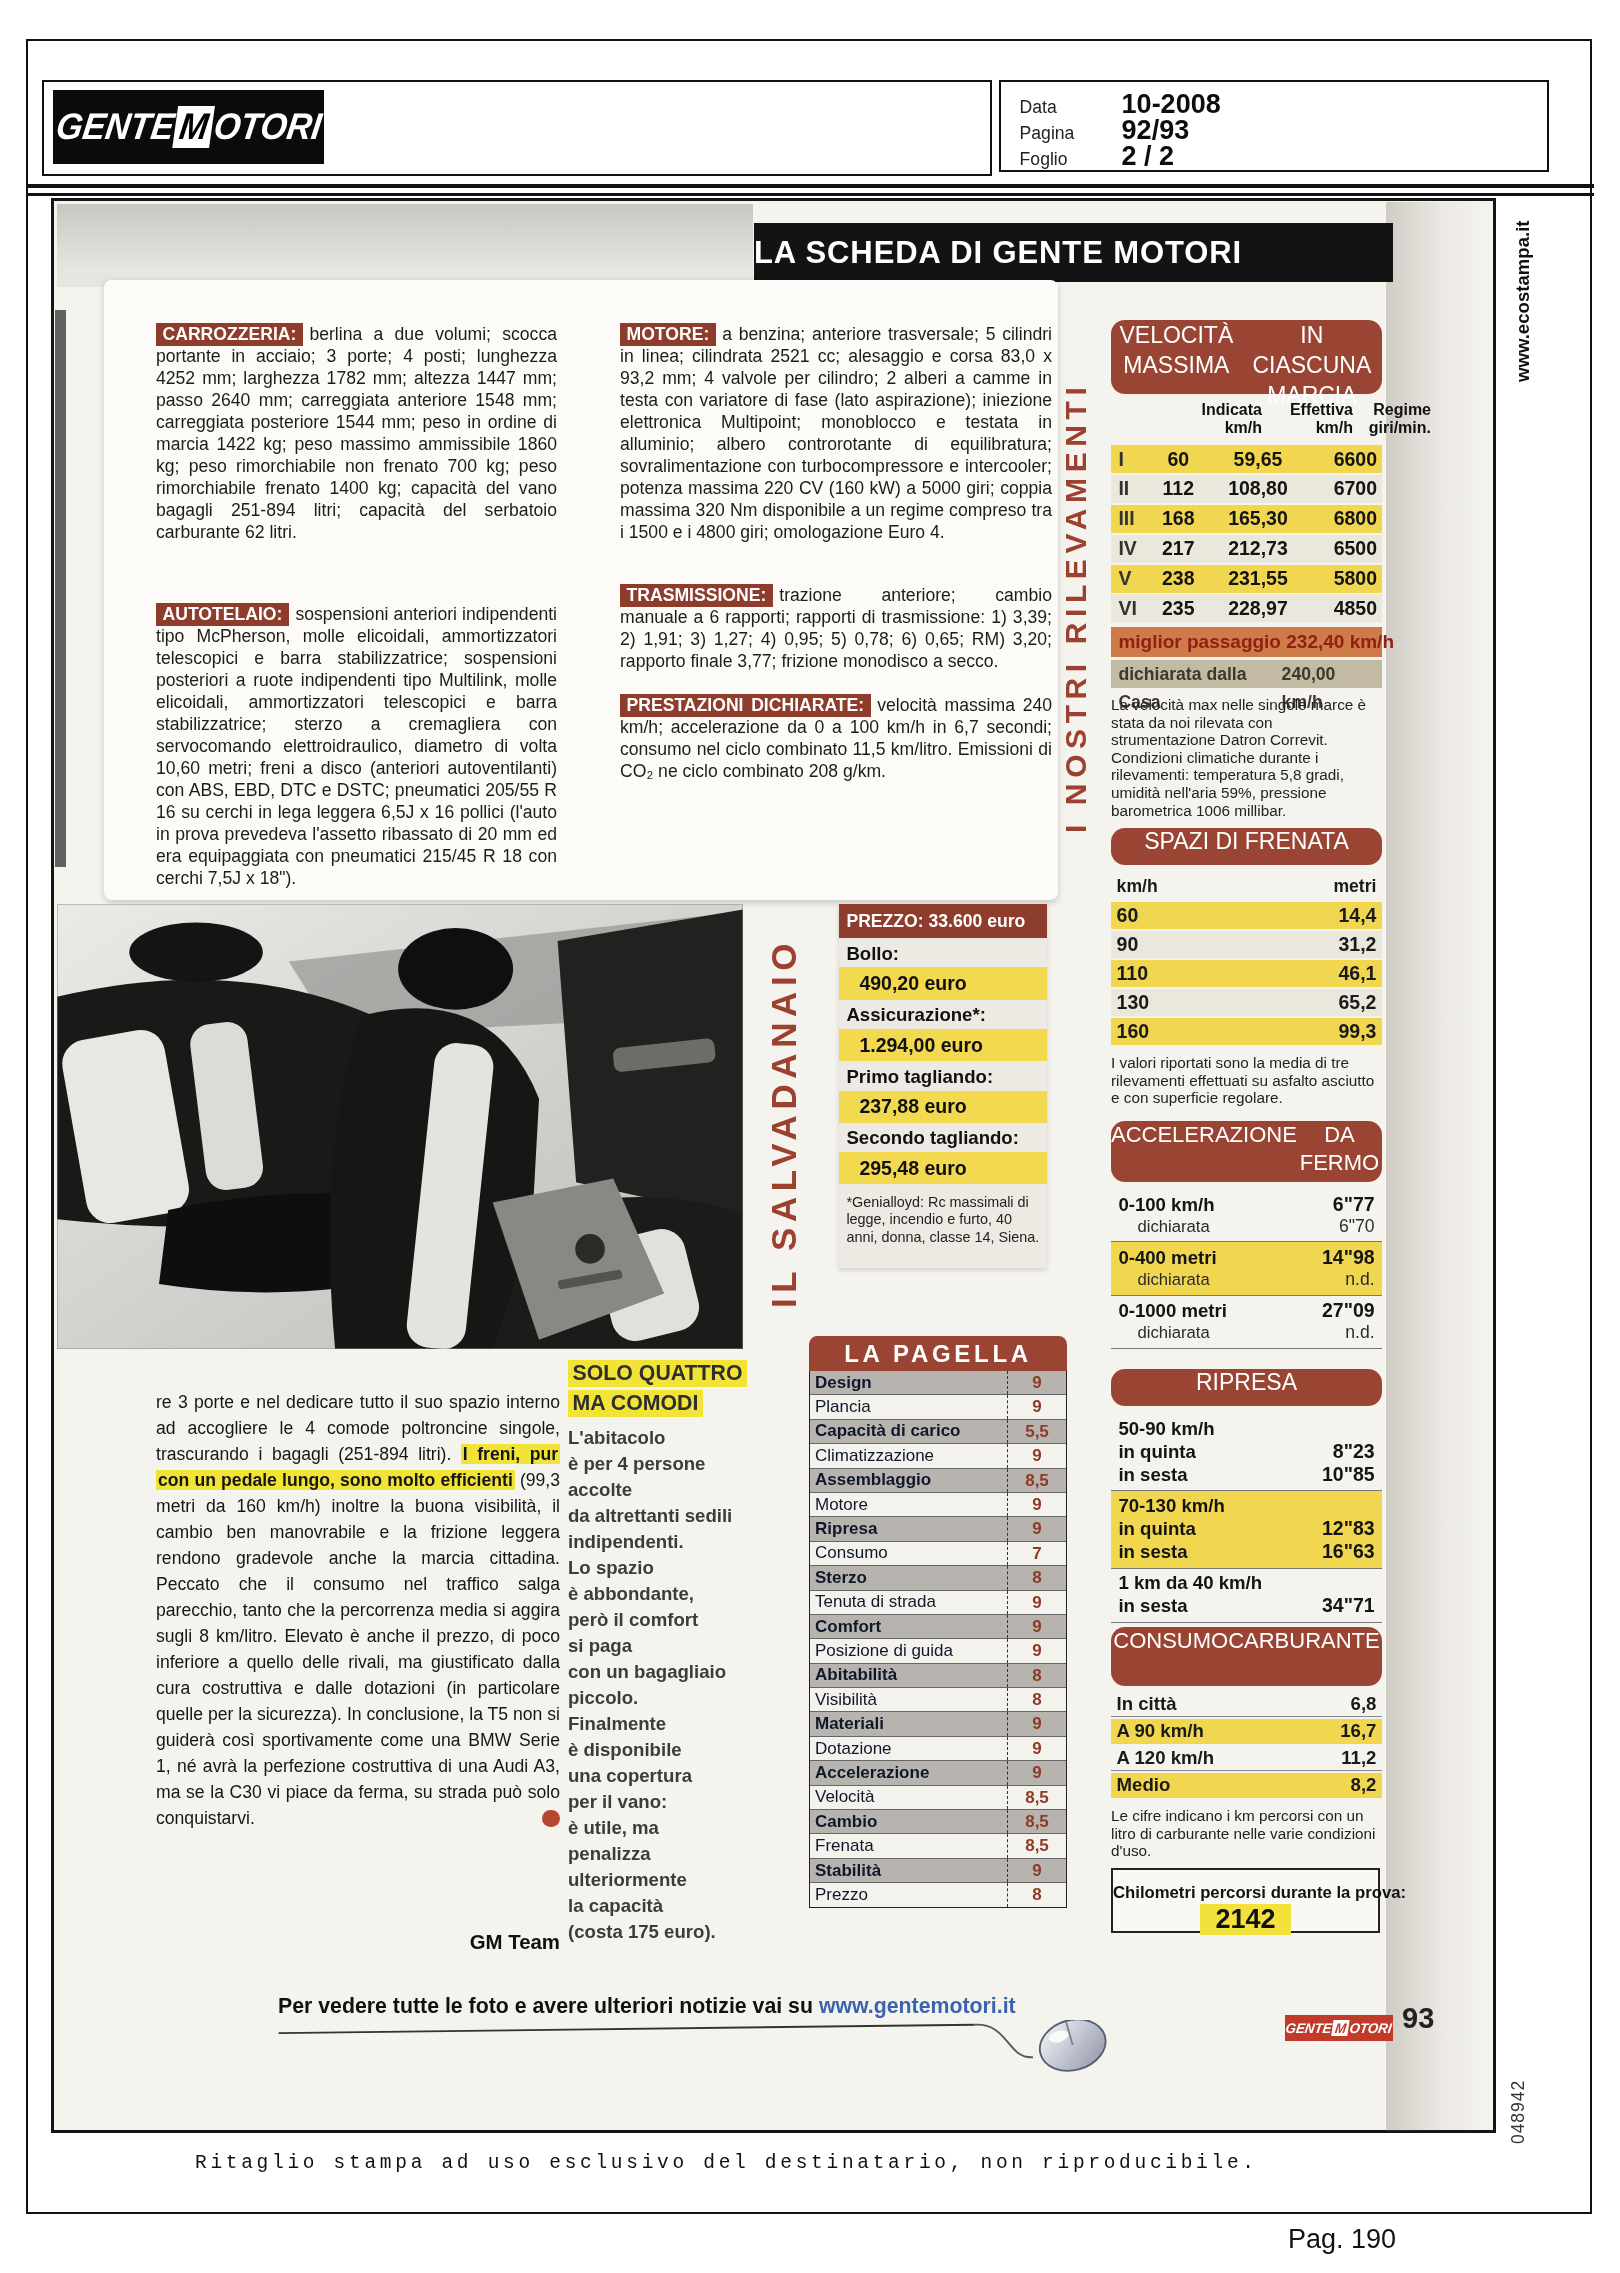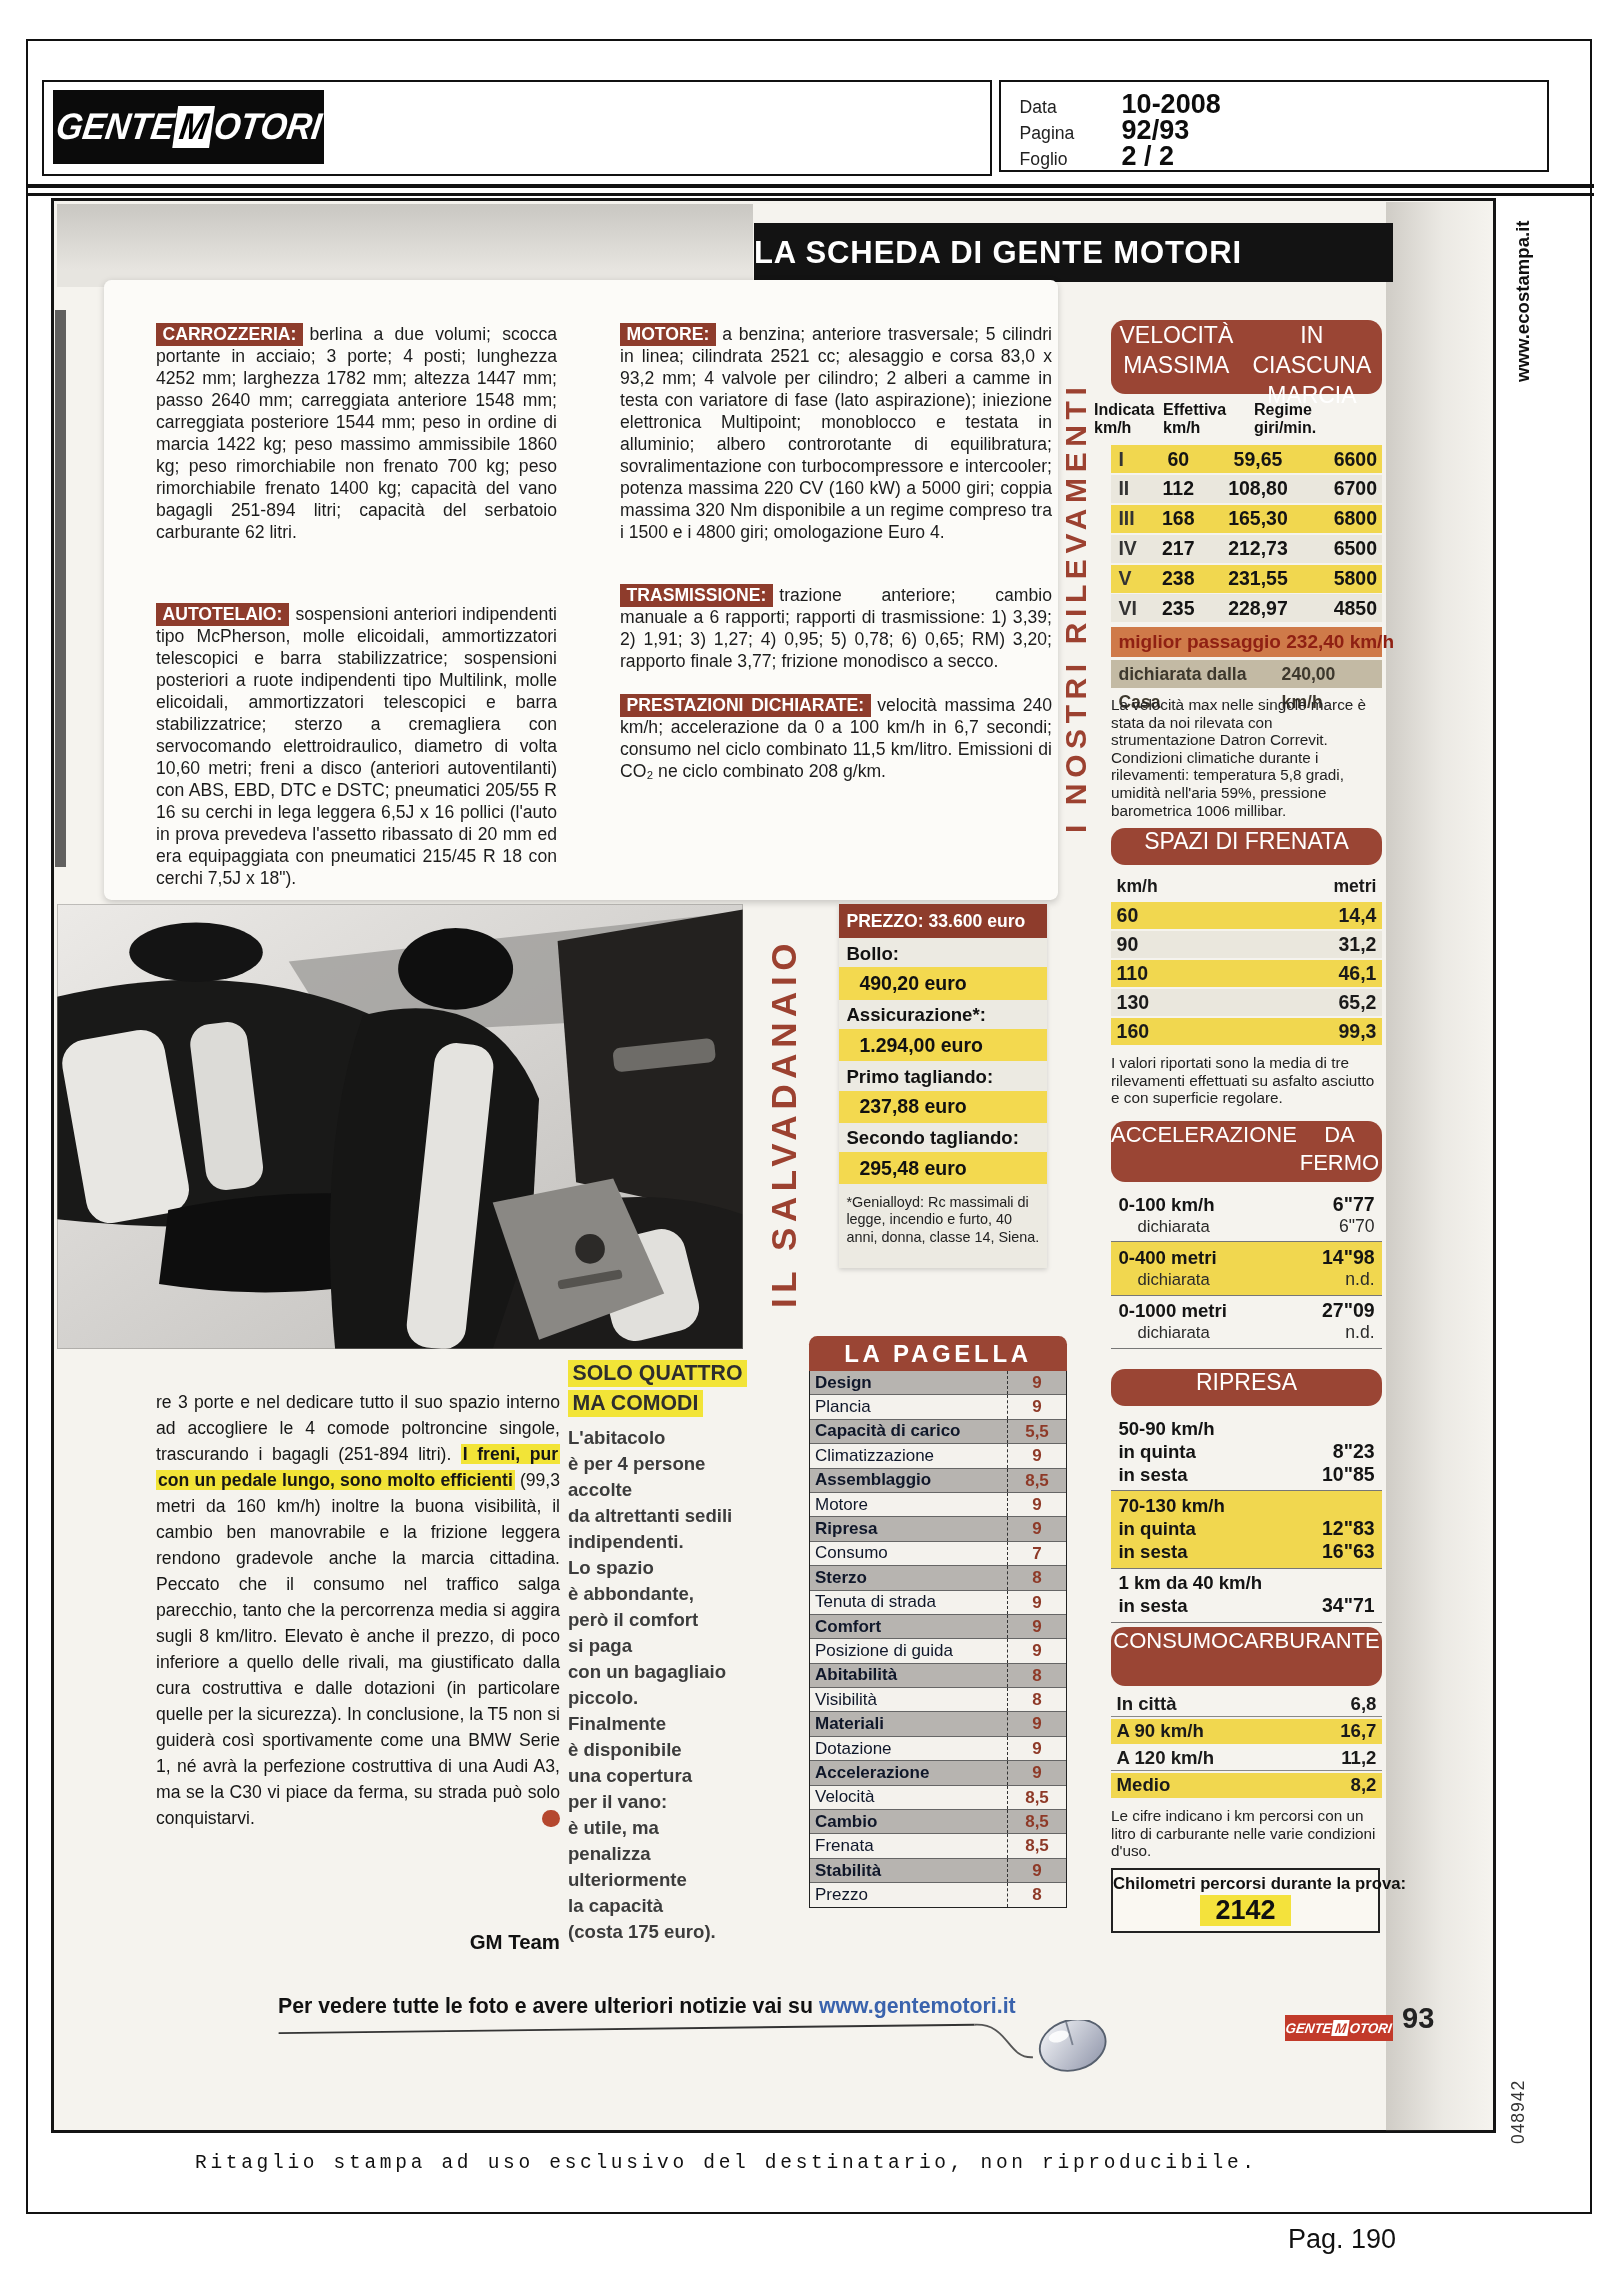--- a/index.html
+++ b/index.html
@@ -66,21 +66,21 @@
   .pag-row{display:flex;align-items:center;height:23.4px;border-bottom:0.9px solid #666;font-size:17px;}
   .pag-row:last-child{border-bottom:none;}
   .pag-row:nth-child(odd){background:#b7b4b0;font-weight:bold;}
   .pag-row .pl{flex:1;padding-left:5px;color:#0f172a;}
   .pag-row .ps{width:58px;text-align:center;border-left:1.9px dashed #333;color:#8e3a28;font-weight:bold;align-self:stretch;line-height:23.4px;}
 
   
   .rc-hdr{background:#9a4534;color:#fff;font-weight:normal;text-align:center;border-radius:14px;
           display:flex;justify-content:center;}
   .vm-hdr{left:1111px;top:320px;width:271px;height:74px;font-size:23px;line-height:30px;}
-  .vm-colhead{left:1061px;top:401px;width:271px;display:flex;font-size:16px;font-weight:bold;line-height:17.6px;text-align:left;color:#111;}
+  .vm-colhead{left:1160px;top:401px;width:271px;display:flex;font-size:16px;font-weight:bold;line-height:17.6px;text-align:right;color:#111;}
   .vm-colhead .c0{width:33px;}
   .vm-colhead .c1{width:69px;}
   .vm-colhead .c2{width:91px;}
   .vm-colhead .c3{width:78px;}
   .vm-rows{left:1111px;top:445px;width:271px;}
   .vm-row{display:flex;height:28px;margin-bottom:1.9px;align-items:center;font-size:19.5px;font-weight:bold;color:#141414;}
   .vm-row:nth-child(odd){background:#f1d74f;}
   .vm-row:nth-child(even){background:#eae7dd;}
   .vm-row .g{width:33px;padding-left:7.4px;box-sizing:border-box;color:#333;}
   .vm-row .i{width:69px;text-align:center;}
@@ -115,21 +115,21 @@
   .rp-hdr{left:1111px;top:1369px;width:271px;height:37px;font-size:23px;}
   .rp-blocks{left:1111px;top:1414px;width:271px;}
 
   .cn-hdr{left:1111px;top:1627px;width:271px;height:59px;font-size:22px;line-height:28px;}
   .cn-rows{left:1111px;top:1692px;width:271px;}
   .cn-row{display:flex;justify-content:space-between;height:25px;margin-bottom:1.9px;align-items:center;
           font-size:18.6px;font-weight:bold;padding:0 5.6px;box-sizing:border-box;border-bottom:0.9px solid #888;}
   .cn-row:nth-child(even){background:#f1d74f;border-bottom:none;}
   .cn-note{left:1111px;top:1807px;width:267px;}
   .kmbox{left:1111px;top:1868px;width:269px;height:65px;border:2.8px solid #222;background:#faf8f2;
-         box-sizing:border-box;text-align:center;padding-top:4px;}
+         box-sizing:border-box;text-align:center;padding-top:13px;}
   .km-lab{font-size:16.7px;font-weight:bold;color:#111;white-space:nowrap;}
   .km-val{display:inline-block;background:#f4e23c;font-size:27px;font-weight:800;color:#111;padding:0 15px;margin-top:0.9px;}
 
   
   .article{left:156px;top:1389px;width:404px;font-size:17.6px;line-height:26px;text-align:justify;color:#161616;}
   .hl{background:#f2e437;font-weight:bold;box-decoration-break:clone;-webkit-box-decoration-break:clone;padding:0 1.9px;}
   .enddot{float:right;width:17.6px;height:17.6px;border-radius:50%;background:#b5472e;margin-top:4.6px;}
   .byline{left:156px;top:1931px;width:404px;text-align:right;font-weight:bold;font-size:20.4px;color:#111;}
 
   .sidebox{left:568px;top:1360px;width:234px;}

